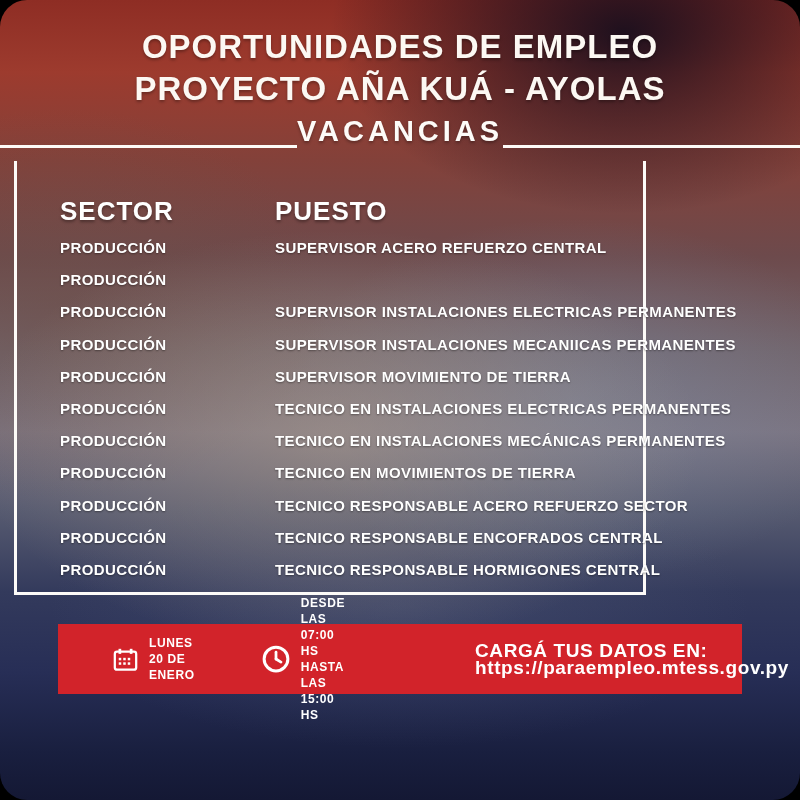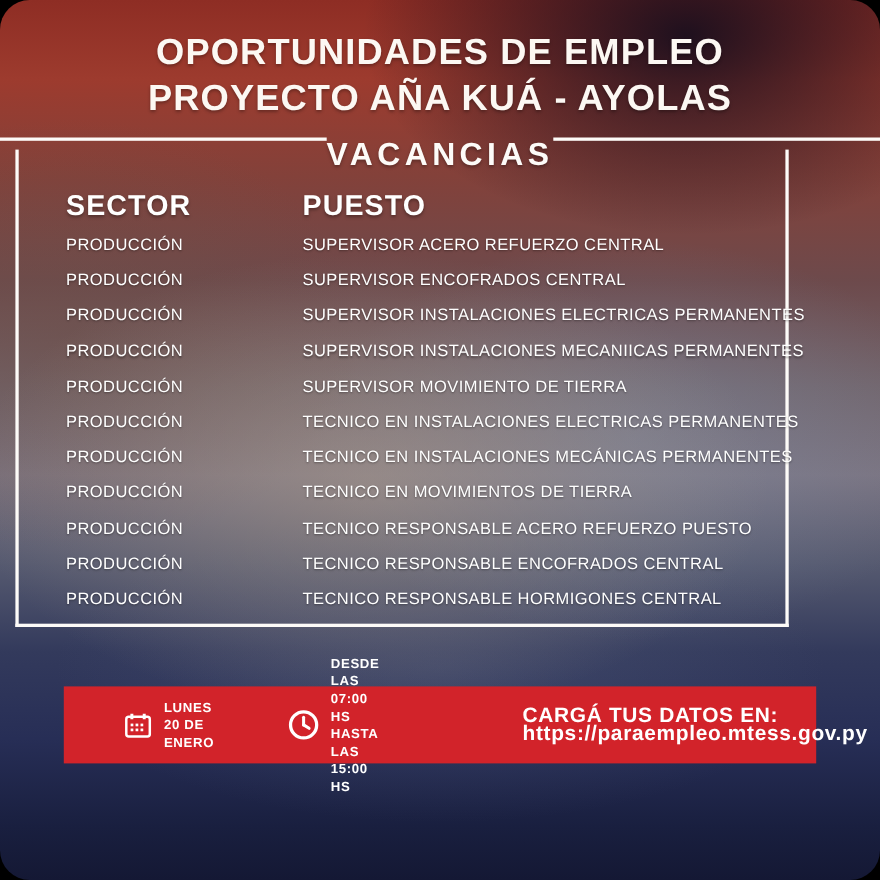--- a/index.html
+++ b/index.html
@@ -11,30 +11,30 @@
       radial-gradient(ellipse 520px 300px at 42% 55%, rgba(176,158,140,.5), transparent 70%),
       radial-gradient(ellipse 420px 260px at 72% 50%, rgba(125,140,165,.45), transparent 70%),
       radial-gradient(ellipse 380px 280px at 8% 38%, rgba(110,80,72,.5), transparent 70%),
       radial-gradient(ellipse 500px 200px at 50% 76%, rgba(90,100,130,.35), transparent 70%),
       linear-gradient(180deg,#8e2d24 0%,#9d3b2e 9%,#83413a 20%,#6d4a4c 32%,#72656c 44%,#7b7481 54%,#565a70 64%,#333a5c 74%,#272e56 84%,#191f3f 94%,#141834 100%);
     border-radius: 27px;
   }
   .title{position:absolute;top:26px;left:0;right:0;text-align:center;
     font-weight:bold;font-size:33px;line-height:42px;letter-spacing:1px;
     color:#fcf8f3;text-shadow:0 2px 3px rgba(0,0,0,.3);}
-  .vac-header{position:absolute;top:125px;left:0;right:0;display:flex;align-items:flex-start;gap:0;}
+  .vac-header{position:absolute;top:115px;left:0;right:0;display:flex;align-items:flex-end;gap:0;}
   .vac-line{flex:1;height:3px;background:#fdfbf8;}
   .vac-text{font-size:29px;font-weight:bold;letter-spacing:4px;color:#fdfbf8;text-shadow:0 2px 3px rgba(0,0,0,.3);}
-  .vac-box{position:absolute;left:14px;top:136px;width:703px;height:434px;
+  .vac-box{position:absolute;left:14px;top:161px;width:632px;height:434px;
     border:3px solid #fdfbf8;border-top:none;box-sizing:border-box;}
   .tbl-head{position:absolute;top:35px;left:0;right:0;font-weight:bold;font-size:26px;letter-spacing:1px;text-shadow:0 2px 3px rgba(0,0,0,.35);}
   .col-sector{position:absolute;left:43px;}
   .col-puesto{position:absolute;left:258px;right:8px;}
   .rows{position:absolute;top:78px;left:0;right:0;}
-  .row{position:relative;height:32.2px;font-weight:normal;font-size:15px;letter-spacing:.4px;text-shadow:0 1px 2px rgba(0,0,0,.4);}
+  .row{position:relative;height:32.2px;font-weight:bold;font-size:15px;letter-spacing:.4px;text-shadow:0 1px 2px rgba(0,0,0,.4);}
   .row span{display:block;white-space:nowrap;}
   .banner{position:absolute;left:58px;top:624px;width:684px;height:70px;display:flex;align-items:center;}
   .bn-group{display:flex;align-items:center;gap:10px;}
   .bn-date{margin-left:54px;}
   .bn-time{margin-left:66px;}
   .bn-cta{margin-left:130px;}
   .bn-text{font-weight:bold;font-size:12px;line-height:16px;letter-spacing:.6px;}
   .bn-cta .bn-text{font-size:19px;line-height:17px;}
   .icon-svg{display:block;}
   .footer{position:absolute;left:0;top:700px;width:800px;height:100px;}
@@ -60,21 +60,20 @@
       <span class="col-sector">SECTOR</span>
       <span class="col-puesto">PUESTO</span>
     </div>
     <div class="rows">
       <div class="row">
         <span class="col-sector">PRODUCCIÓN</span>
         <span class="col-puesto">SUPERVISOR ACERO REFUERZO CENTRAL</span>
       </div>
       <div class="row">
         <span class="col-sector">PRODUCCIÓN</span>
-        <span class="col-puesto">SUPERVISOR ENCOFRADOS CENTRAL</span>
       </div>
       <div class="row">
         <span class="col-sector">PRODUCCIÓN</span>
         <span class="col-puesto">SUPERVISOR INSTALACIONES ELECTRICAS PERMANENTES</span>
       </div>
       <div class="row">
         <span class="col-sector">PRODUCCIÓN</span>
         <span class="col-puesto">SUPERVISOR INSTALACIONES MECANIICAS PERMANENTES</span>
       </div>
       <div class="row">
@@ -88,21 +87,21 @@
       <div class="row">
         <span class="col-sector">PRODUCCIÓN</span>
         <span class="col-puesto">TECNICO EN INSTALACIONES MECÁNICAS PERMANENTES</span>
       </div>
       <div class="row">
         <span class="col-sector">PRODUCCIÓN</span>
         <span class="col-puesto">TECNICO EN MOVIMIENTOS DE TIERRA</span>
       </div>
       <div class="row">
         <span class="col-sector">PRODUCCIÓN</span>
-        <span class="col-puesto">TECNICO RESPONSABLE ACERO REFUERZO PUESTO</span>
+        <span class="col-puesto">TECNICO RESPONSABLE ACERO REFUERZO SECTOR</span>
       </div>
       <div class="row">
         <span class="col-sector">PRODUCCIÓN</span>
         <span class="col-puesto">TECNICO RESPONSABLE ENCOFRADOS CENTRAL</span>
       </div>
       <div class="row">
         <span class="col-sector">PRODUCCIÓN</span>
         <span class="col-puesto">TECNICO RESPONSABLE HORMIGONES CENTRAL</span>
       </div>
     </div>

